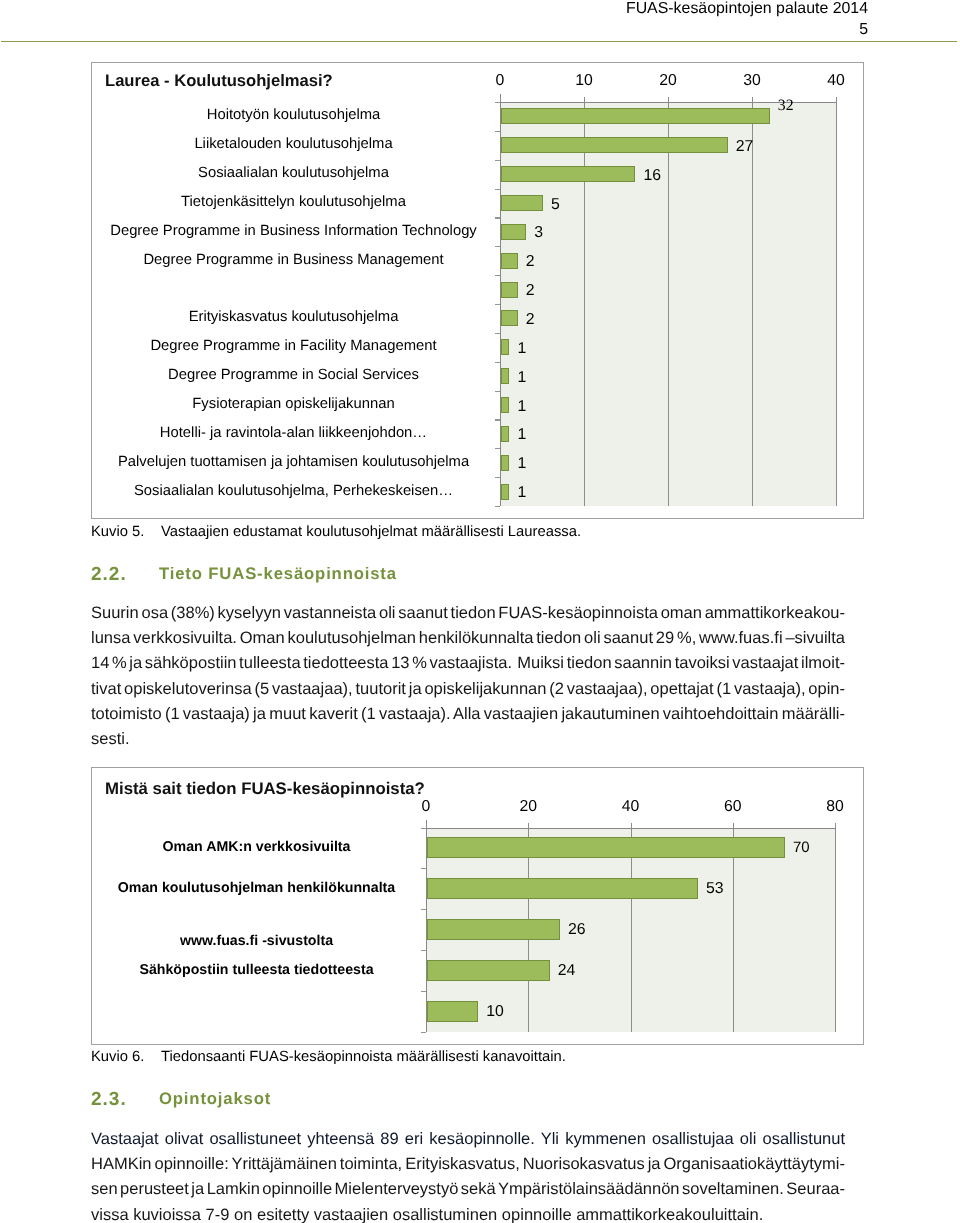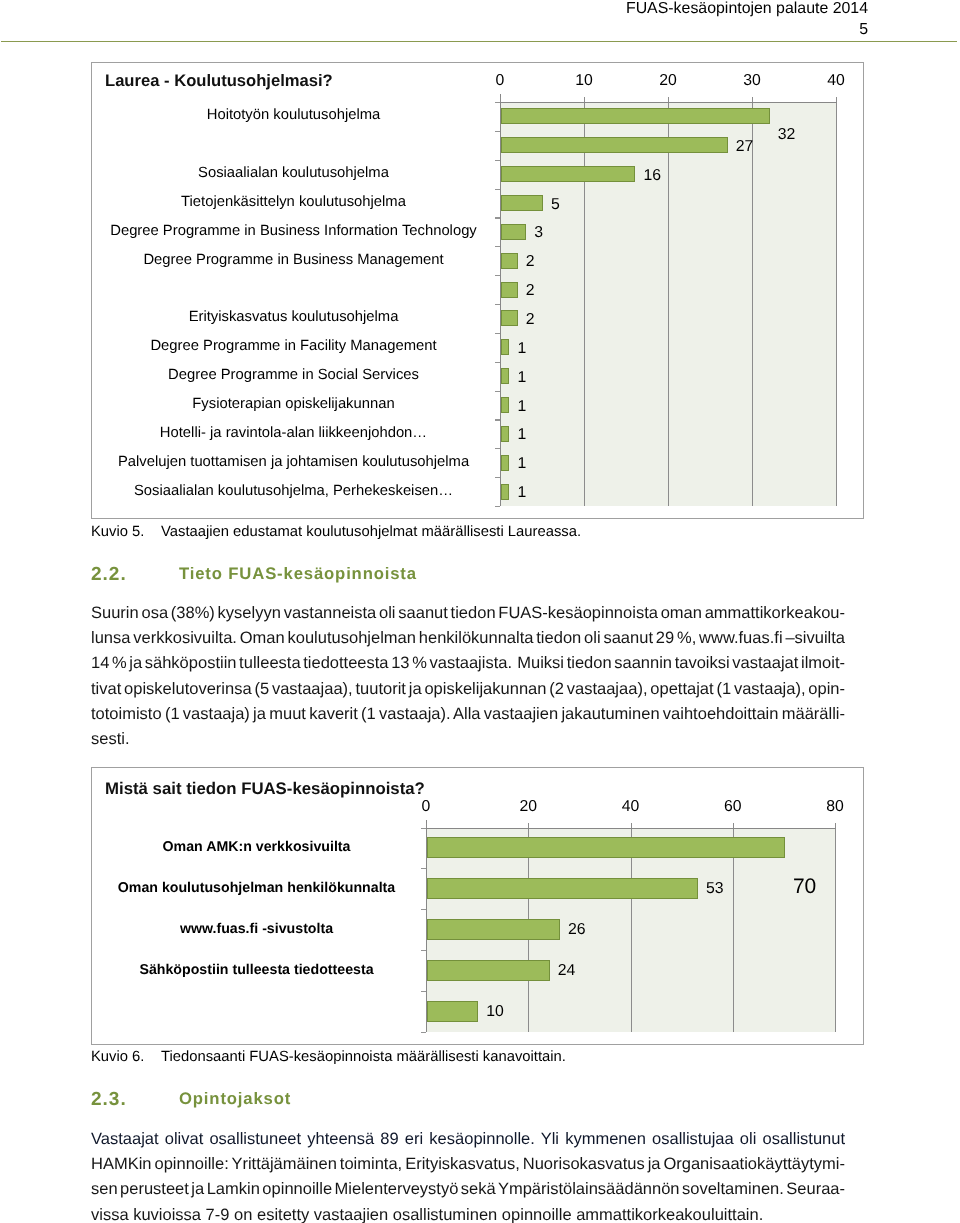--- a/index.html
+++ b/index.html
@@ -23,21 +23,21 @@
   .tick{position:absolute;background:#949494;height:1.2px;}
   .xlab{position:absolute;text-align:center;white-space:nowrap;}
   .cat{position:absolute;text-align:center;white-space:nowrap;}
   .bar{position:absolute;background:#9cbb5a;border:1px solid #74903b;box-sizing:border-box;}
   .val{position:absolute;white-space:nowrap;}
 
   
   .caption{position:absolute;font-size:14.8px;white-space:nowrap;}
   .h2{position:absolute;font-weight:bold;color:#77923d;font-size:16.7px;letter-spacing:0.85px;white-space:nowrap;}
   .h2 .h2num{position:absolute;left:0;top:0.4px;letter-spacing:1.0px;font-size:19px;}
-  .h2 .h2title{display:inline-block;margin-left:88px;}
+  .h2 .h2title{display:inline-block;margin-left:68px;}
   .para{position:absolute;}
   .pline{position:absolute;font-size:16.5px;white-space:pre;color:#161616;}
 </style>
 </head>
 <body>
 
 <div class="page">
 
   <div class="hdr-title">FUAS-kesäopintojen palaute 2014</div>
   <div class="hdr-pageno">5</div>
@@ -72,22 +72,23 @@
       <div class="tick" style="left:403px;top:241px;width:5px;"></div>
       <div class="tick" style="left:403px;top:269.8571428571429px;width:5px;"></div>
       <div class="tick" style="left:403px;top:298.7142857142857px;width:5px;"></div>
       <div class="tick" style="left:403px;top:327.57142857142856px;width:5px;"></div>
       <div class="tick" style="left:403px;top:356.42857142857144px;width:5px;"></div>
       <div class="tick" style="left:403px;top:385.2857142857143px;width:5px;"></div>
       <div class="tick" style="left:403px;top:414.14285714285717px;width:5px;"></div>
       <div class="tick" style="left:403px;top:443px;width:5px;"></div>
       <div class="bar" style="left:409px;top:45.42857142857143px;width:268.8px;height:16px;background:#9cbb5a;border-color:#74903b;"></div>
       <div class="cat" style="left:10px;top:44.42857142857143px;width:383px;font-size:14.8px;">Hoitotyön koulutusohjelma</div>
-      <div class="val" style="left:685.8px;top:63px;font-size:15.8px;">32</div>
+      <div class="val" style="left:685.8px;top:34px;font-size:15.8px;font-family:Liberation Serif, serif;">32</div>
       <div class="bar" style="left:409px;top:74.28571428571429px;width:226.8px;height:16px;background:#9cbb5a;border-color:#74903b;"></div>
+      <div class="cat" style="left:10px;top:73.28571428571429px;width:383px;font-size:14.8px;">Liiketalouden koulutusohjelma</div>
       <div class="val" style="left:643.8px;top:74.78571428571429px;font-size:15.8px;">27</div>
       <div class="bar" style="left:409px;top:103.14285714285715px;width:134.4px;height:16px;background:#9cbb5a;border-color:#74903b;"></div>
       <div class="cat" style="left:10px;top:102.14285714285715px;width:383px;font-size:14.8px;">Sosiaalialan koulutusohjelma</div>
       <div class="val" style="left:551.4px;top:103.64285714285715px;font-size:15.8px;">16</div>
       <div class="bar" style="left:409px;top:132px;width:42px;height:16px;background:#9cbb5a;border-color:#74903b;"></div>
       <div class="cat" style="left:10px;top:131px;width:383px;font-size:14.8px;">Tietojenkäsittelyn koulutusohjelma</div>
       <div class="val" style="left:459px;top:132.5px;font-size:15.8px;">5</div>
       <div class="bar" style="left:409px;top:160.85714285714286px;width:25.2px;height:16px;background:#9cbb5a;border-color:#74903b;"></div>
       <div class="cat" style="left:10px;top:159.85714285714286px;width:383px;font-size:14.8px;">Degree Programme in Business Information Technology</div>
       <div class="val" style="left:442.2px;top:161.35714285714286px;font-size:15.8px;">3</div>
@@ -156,26 +157,26 @@
       <div class="xlab" style="left:610.75px;top:30px;width:60px;font-size:15.8px;">60</div>
       <div class="xlab" style="left:713px;top:30px;width:60px;font-size:15.8px;">80</div>
       <div class="tick" style="left:329px;top:59.5px;width:5px;"></div>
       <div class="tick" style="left:329px;top:100.3px;width:5px;"></div>
       <div class="tick" style="left:329px;top:141.1px;width:5px;"></div>
       <div class="tick" style="left:329px;top:181.89999999999998px;width:5px;"></div>
       <div class="tick" style="left:329px;top:222.7px;width:5px;"></div>
       <div class="tick" style="left:329px;top:263.5px;width:5px;"></div>
       <div class="bar" style="left:335px;top:69.4px;width:357.875px;height:21px;background:#9cbb5a;border-color:#74903b;"></div>
       <div class="cat" style="left:10px;top:71.4px;width:309px;font-size:14.2px;font-weight:bold;">Oman AMK:n verkkosivuilta</div>
-      <div class="val" style="left:700.875px;top:71.4px;font-size:21px;margin-top:36px;">70</div>
+      <div class="val" style="left:700.875px;top:71.4px;font-size:15px;">70</div>
       <div class="bar" style="left:335px;top:110.19999999999999px;width:270.9625px;height:21px;background:#9cbb5a;border-color:#74903b;"></div>
       <div class="cat" style="left:10px;top:112.19999999999999px;width:309px;font-size:14.2px;font-weight:bold;">Oman koulutusohjelman henkilökunnalta</div>
       <div class="val" style="left:613.9625px;top:112.19999999999999px;font-size:15.8px;">53</div>
       <div class="bar" style="left:335px;top:151px;width:132.925px;height:21px;background:#9cbb5a;border-color:#74903b;"></div>
-      <div class="cat" style="left:10px;top:153px;width:309px;font-size:14.2px;font-weight:bold;">www.fuas.fi -sivustolta</div>
+      <div class="cat" style="left:10px;top:165px;width:309px;font-size:14.2px;font-weight:bold;">www.fuas.fi -sivustolta</div>
       <div class="val" style="left:475.925px;top:153px;font-size:15.8px;">26</div>
       <div class="bar" style="left:335px;top:191.79999999999998px;width:122.69999999999999px;height:21px;background:#9cbb5a;border-color:#74903b;"></div>
       <div class="cat" style="left:10px;top:193.79999999999998px;width:309px;font-size:14.2px;font-weight:bold;">Sähköpostiin tulleesta tiedotteesta</div>
       <div class="val" style="left:465.7px;top:193.79999999999998px;font-size:15.8px;">24</div>
       <div class="bar" style="left:335px;top:232.6px;width:51.125px;height:21px;background:#9cbb5a;border-color:#74903b;"></div>
       <div class="val" style="left:394.125px;top:234.6px;font-size:15.8px;">10</div>
     </div>
 
   <div class="caption" style="left:91px;top:1049px;">
     <span style="display:inline-block;width:70px">Kuvio 6.</span><span>Tiedonsaanti FUAS-kesäopinnoista määrällisesti kanavoittain.</span>

